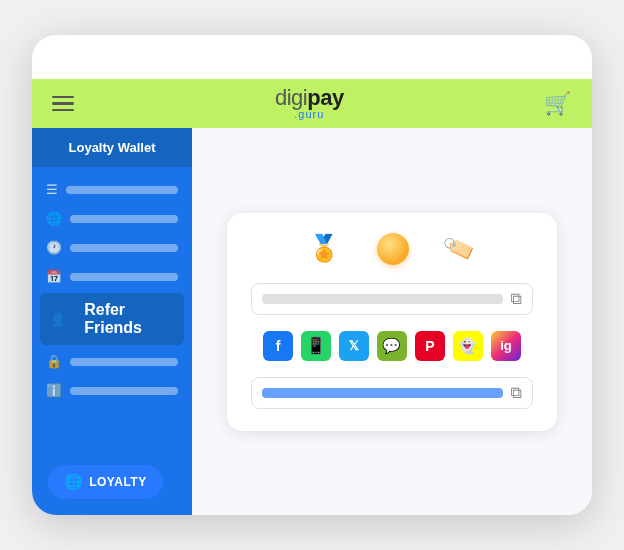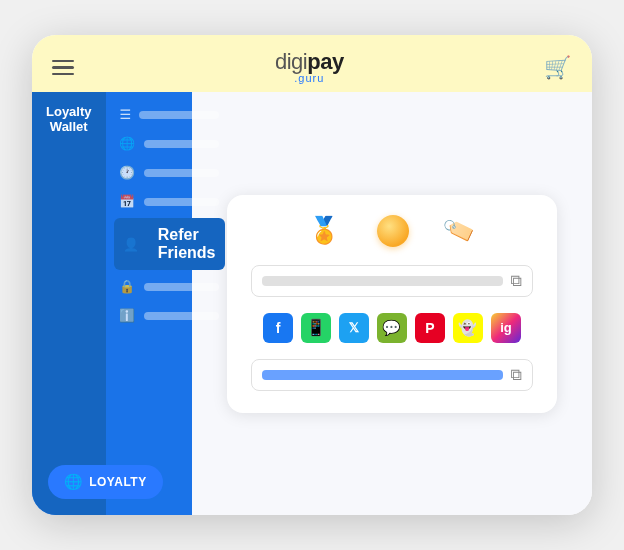--- a/index.html
+++ b/index.html
@@ -24,23 +24,24 @@
       flex-direction: column;
       overflow: hidden;
       position: relative;
     }
 
     
     .top-bar {
       display: flex;
       align-items: center;
       justify-content: space-between;
-      padding: 16px 20px 8px 20px;
-      background: #fef9c3;
+      padding: 8px 20px 8px 20px;
+      background: #bef264;
       flex-shrink: 0;
+      margin-top: 44px;
     }
 
     .hamburger-icon {
       display: flex;
       flex-direction: column;
       gap: 4px;
       cursor: pointer;
     }
     .hamburger-icon span {
       display: block;
@@ -85,21 +86,21 @@
       flex: 1;
       overflow: hidden;
       position: relative;
     }
 
     
     .sidebar {
       width: 160px;
       background: #1a73e8;
       display: flex;
-      flex-direction: row;
+      flex-direction: column;
       flex-shrink: 0;
       padding-top: 0;
       position: relative;
       z-index: 2;
     }
 
     .sidebar-header {
       background: #1565c0;
       padding: 12px 14px;
       color: #fff;

